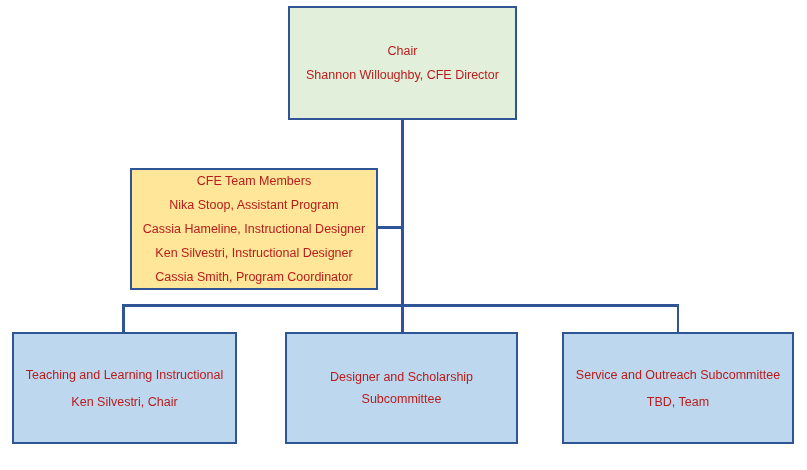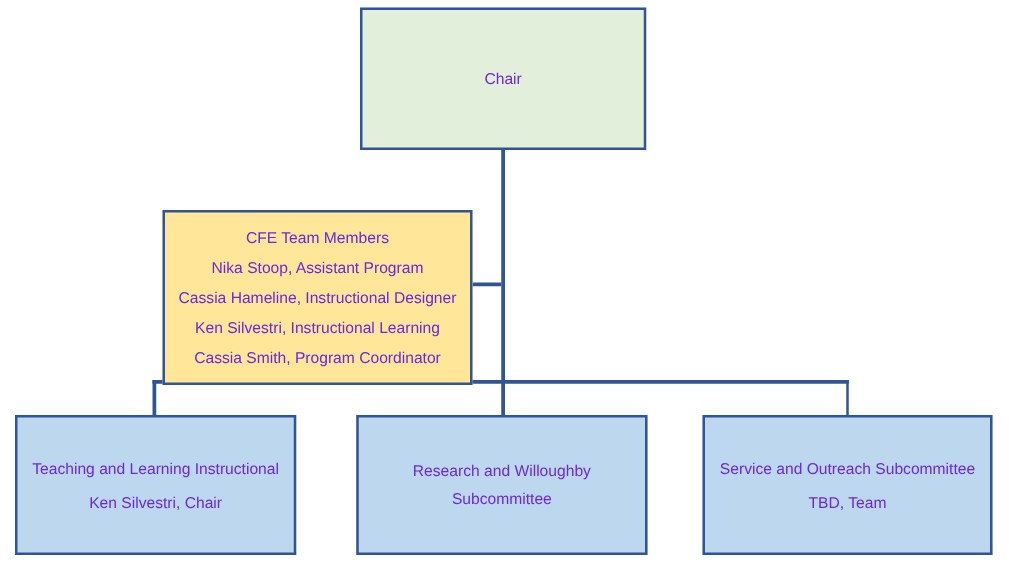--- a/index.html
+++ b/index.html
@@ -22,35 +22,35 @@
   }
   .box {
     position: absolute;
     box-sizing: border-box;
     border: 2.5px solid var(--border-color, #2f5597);
     display: flex;
     flex-direction: column;
     align-items: center;
     justify-content: center;
     text-align: center;
-    color: #6d28d9;
+    color: #b91c1c;
     font-size: 12.5px;
   }
   .box .txt {
     line-height: 24px;
     white-space: nowrap;
   }
   .box-chair {
     left: 288px; top: 6px;
     width: 229px; height: 114px;
     background: var(--chair-fill, #e2efda);
   }
   .box-team {
     left: 130px; top: 168px;
-    width: 248px; height: 140px;
+    width: 248px; height: 122px;
     background: var(--team-fill, #ffe699);
   }
   .box-sub {
     background: var(--sub-fill, #bdd7ee);
   }
   .box-sub .txt { line-height: 22px; }
   .box-sub .chair-line { margin-top: 5px; }
   .box-sub1 { left: 12px;  top: 332px; width: 225px; height: 112px; }
   .box-sub2 { left: 285px; top: 332px; width: 233px; height: 112px; }
   .box-sub3 { left: 562px; top: 332px; width: 232px; height: 112px; }
@@ -68,47 +68,48 @@
   .c-vleft  { left: 122px; top: 304px; width: 2.5px; height: 28px; }
   .c-vright { left: 676.5px; top: 304px; width: 2.5px; height: 28px; }
 </style>
 </head>
 <body>
 
 <div class="canvas">
 
   <div class="box box-chair">
     <div class="txt">Chair</div>
+    <div class="txt">Shannon Willoughby, CFE Director</div>
   </div>
 
   <div class="connector c-vmain"></div>
 
   <div class="connector c-hteam"></div>
 
   <div class="connector c-hbranch"></div>
 
   <div class="connector c-vleft"></div>
 
   <div class="connector c-vright"></div>
 
   <div class="box box-team">
     <div class="txt">CFE Team Members</div>
     <div class="txt">Nika Stoop, Assistant Program</div>
     <div class="txt">Cassia Hameline, Instructional Designer</div>
-    <div class="txt">Ken Silvestri, Instructional Learning</div>
+    <div class="txt">Ken Silvestri, Instructional Designer</div>
     <div class="txt">Cassia Smith, Program Coordinator</div>
   </div>
 
   <div class="box box-sub box-sub1">
     <div class="txt title">Teaching and Learning Instructional</div>
     <div class="txt chair-line">Ken Silvestri, Chair</div>
   </div>
 
   <div class="box box-sub box-sub2">
-    <div class="txt title">Research and Willoughby Subcommittee</div>
+    <div class="txt title">Designer and Scholarship Subcommittee</div>
   </div>
 
   <div class="box box-sub box-sub3">
     <div class="txt title">Service and Outreach Subcommittee</div>
     <div class="txt chair-line">TBD, Team</div>
   </div>
 
 </div>
 
 </body></html>

